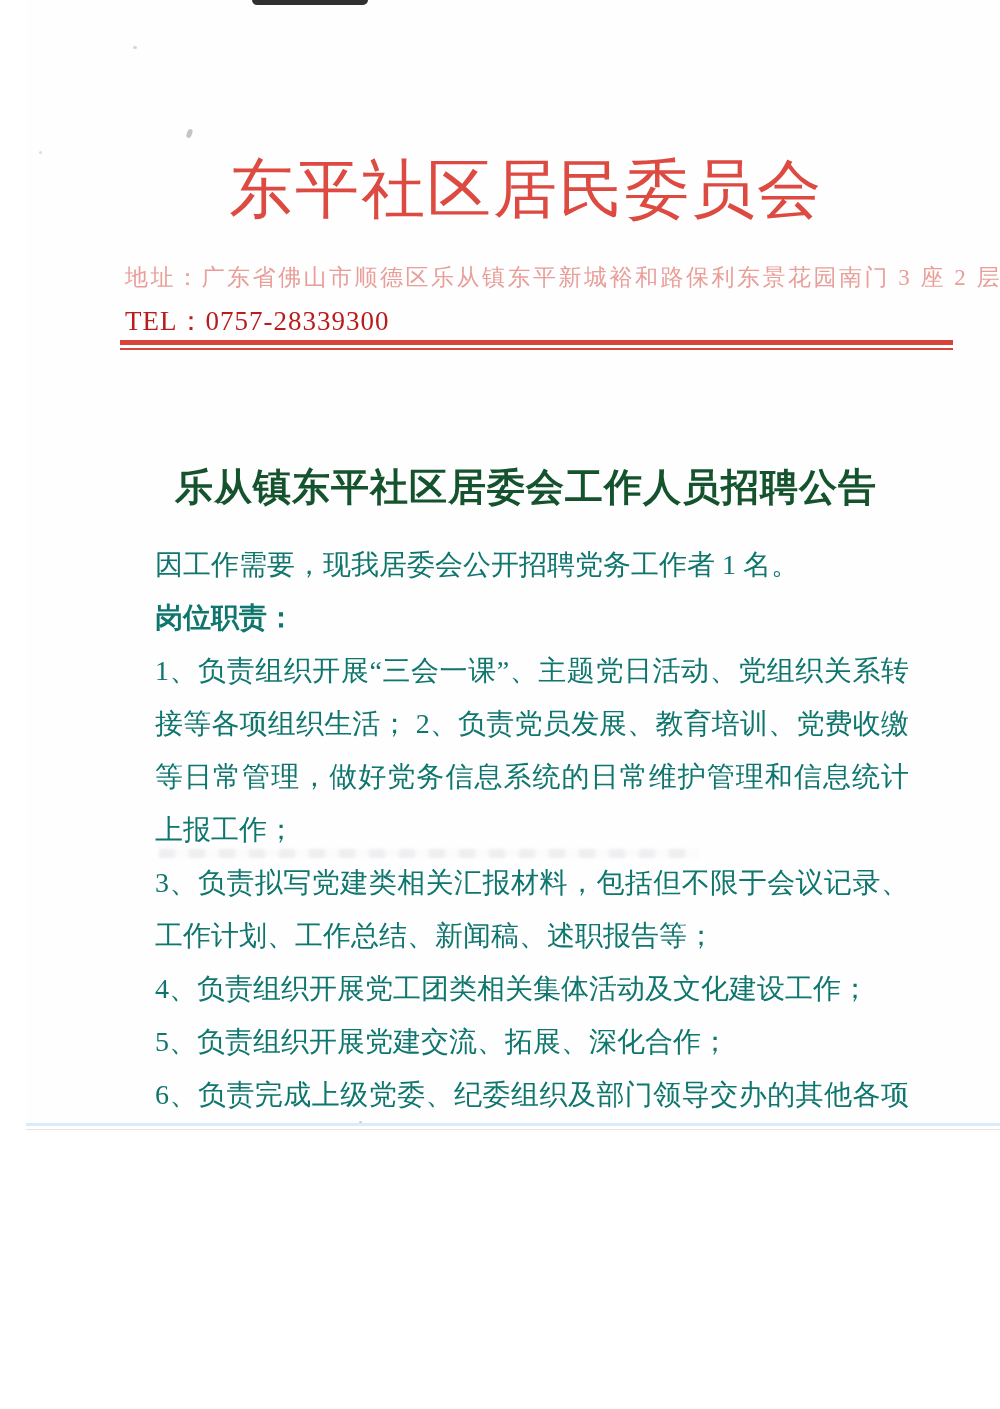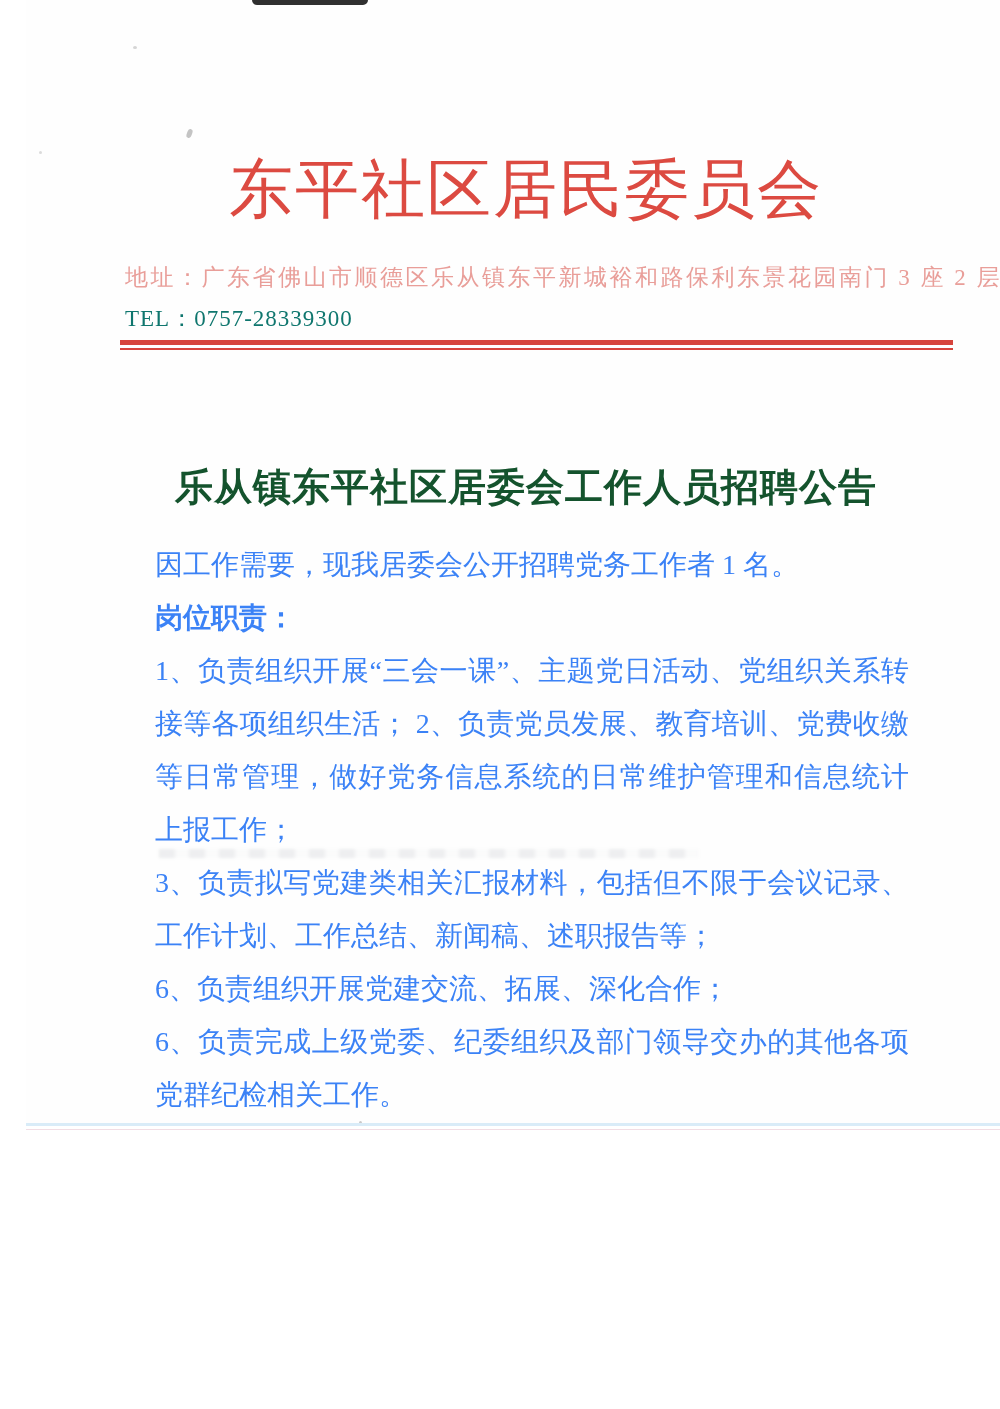--- a/index.html
+++ b/index.html
@@ -28,23 +28,23 @@
     position:absolute;
     top:262px; left:99px;
     font-size:23px;
     letter-spacing:2.5px;
     color:rgba(219,98,90,0.62);
     white-space:nowrap;
   }
   .tel-line{
     position:absolute;
     top:303px; left:99px;
-    font-size:23px;
+    font-size:27px;
     letter-spacing:1px;
-    color:#0f766e;
+    color:#b91c1c;
     white-space:nowrap;
   }
   .red-divider{
     position:absolute;
     top:340px; left:94px; width:833px;
   }
   .red-divider .bar-thick{height:5px;background:#d6443c;}
   .red-divider .bar-gap{height:3px;background:transparent;}
   .red-divider .bar-thin{height:2px;background:#d6443c;}
 
@@ -57,21 +57,21 @@
     font-weight:700;
     letter-spacing:1px;
     color:#14532d;
     white-space:nowrap;
   }
   .doc-body{
     position:absolute;
     top:538px; left:129px; width:754px;
     font-size:28px;
     line-height:53px;
-    color:#3b82f6;
+    color:#0f766e;
     text-align:justify;
     text-justify:inter-character;
   }
   .doc-body p{margin:0;}
   .heading{font-weight:700;}
   .indent2{padding-left:18px;}
 
   
   .scan-artifact-top{
     position:absolute;
@@ -135,21 +135,22 @@
     </div>
   </div>
 
   <div class="notice-title">乐从镇东平社区居委会工作人员招聘公告</div>
 
   <div class="doc-body">
     <p>因工作需要，现我居委会公开招聘党务工作者 1 名。</p>
     <p class="heading">岗位职责：</p>
     <p>1、负责组织开展“三会一课”、主题党日活动、党组织关系转接等各项组织生活； 2、负责党员发展、教育培训、党费收缴等日常管理，做好党务信息系统的日常维护管理和信息统计上报工作；</p>
     <p>3、负责拟写党建类相关汇报材料，包括但不限于会议记录、工作计划、工作总结、新闻稿、述职报告等；</p>
-    <p>6、负责组织开展党建交流、拓展、深化合作；</p>
+    <p>4、负责组织开展党工团类相关集体活动及文化建设工作；</p>
+    <p>5、负责组织开展党建交流、拓展、深化合作；</p>
     <p>6、负责完成上级党委、纪委组织及部门领导交办的其他各项党群纪检相关工作。</p>
     <p class="heading indent2">二、周岁以下：</p>
   </div>
 
   <div class="ghost-bleed ghost-1"></div>
   <div class="ghost-bleed ghost-2"></div>
 
   <div class="scan-strip-bottom">
     <div class="strip-blue"></div>
     <div class="strip-white"></div>

